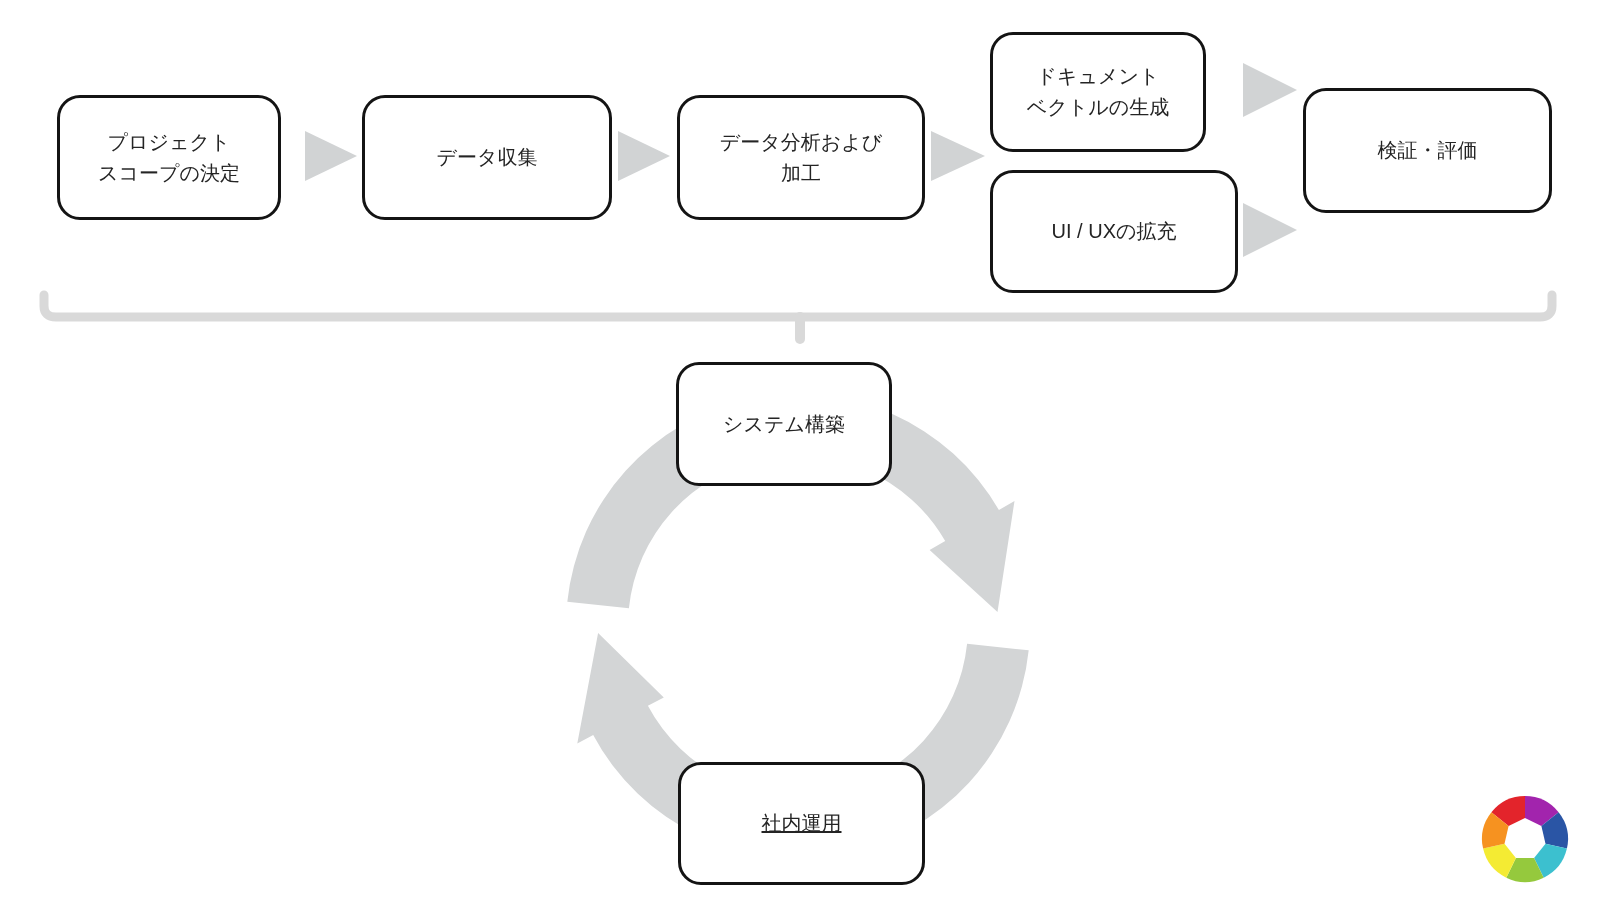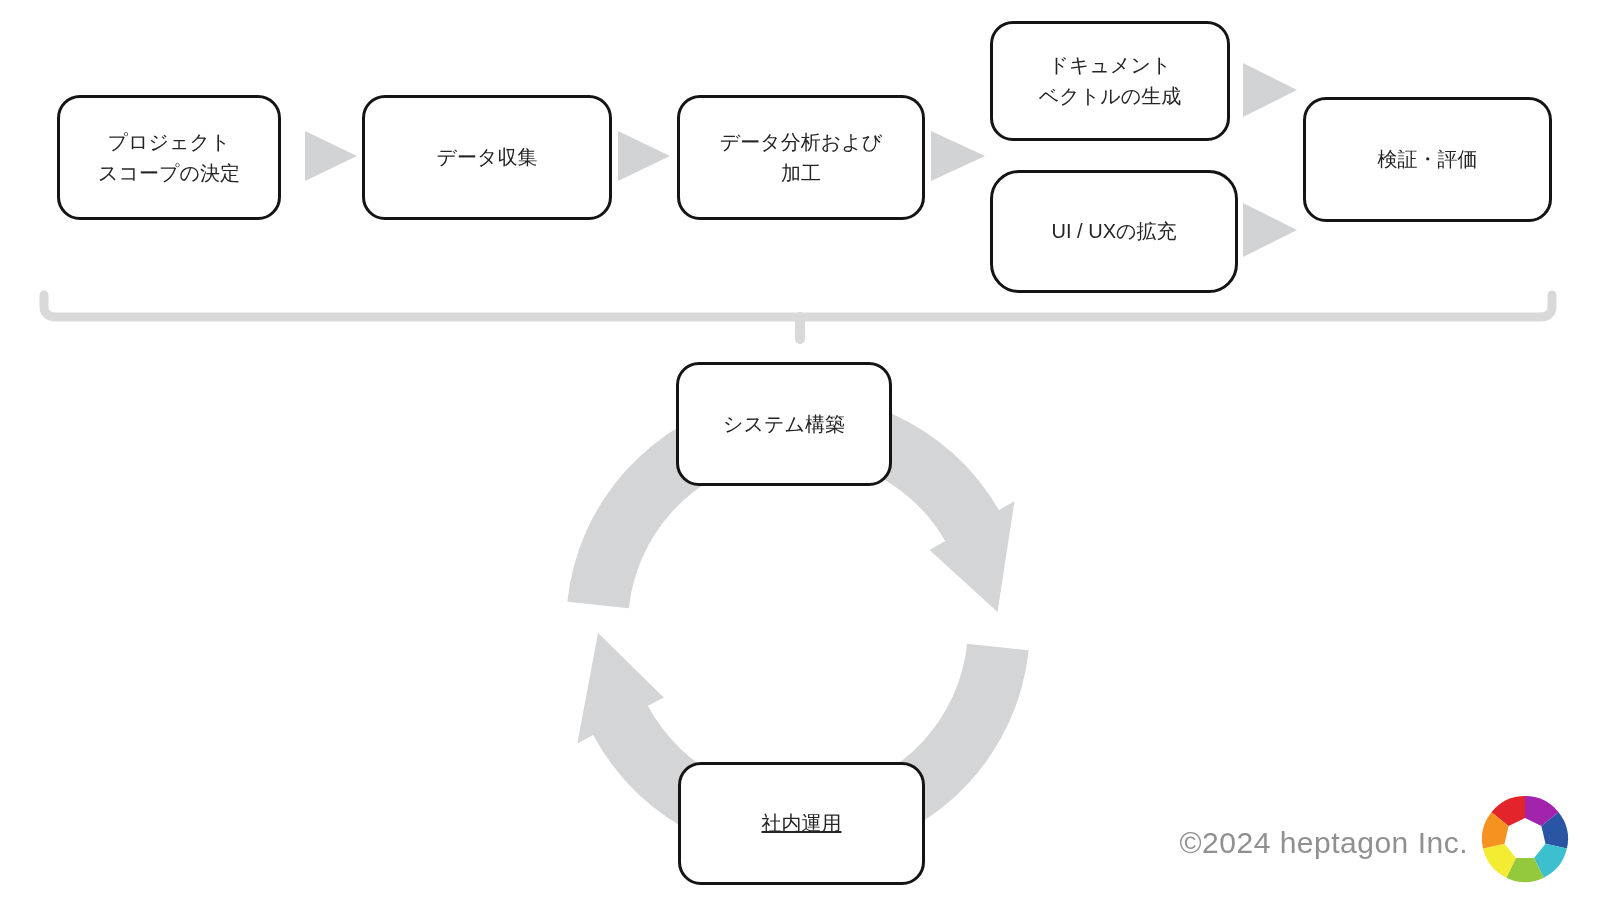--- a/index.html
+++ b/index.html
@@ -29,23 +29,23 @@
     color: #242424;
     font-size: 20px;
     line-height: 1.55;
     z-index: 2;
   }
   .node span { white-space: pre-line; }
   
   .n1 { left: 45px;   top: 95px;  width: 224px; height: 125px; margin-left: 12px; }
   .n2 { left: 362px;  top: 95px;  width: 250px; height: 125px; }
   .n3 { left: 677px;  top: 95px;  width: 248px; height: 125px; }
-  .n4 { left: 990px;  top: 21px;  width: 240px; height: 120px; }
-  .n5 { left: 990px;  top: 170px; width: 248px; height: 123px; border-radius: 29px; }
-  .n6 { left: 1303px; top: 97px;  width: 249px; height: 125px; }
+  .n4 { left: 990px;  top: 32px;  width: 216px; height: 120px; }
+  .n5 { left: 990px;  top: 170px; width: 248px; height: 123px; }
+  .n6 { left: 1303px; top: 88px;  width: 249px; height: 125px; }
   
   .n7 { left: 676px;  top: 362px; width: 216px; height: 124px; }
   .n8 { left: 678px;  top: 762px; width: 247px; height: 123px; text-decoration: underline; }
   .copyright {
     position: absolute;
     top: 826px;
     right: 132px;
     font-size: 30px;
     color: #909090;
     z-index: 2;
@@ -104,15 +104,14 @@
     <span>検証・評価</span>
   </div>
 
   <div class="node n7">
     <span>システム構築</span>
   </div>
   <div class="node n8">
     <span>社内運用</span>
   </div>
 
-  <div class="copyright">©2024 heptagon Inc.</div>
 
 </div>
 
 </body></html>

